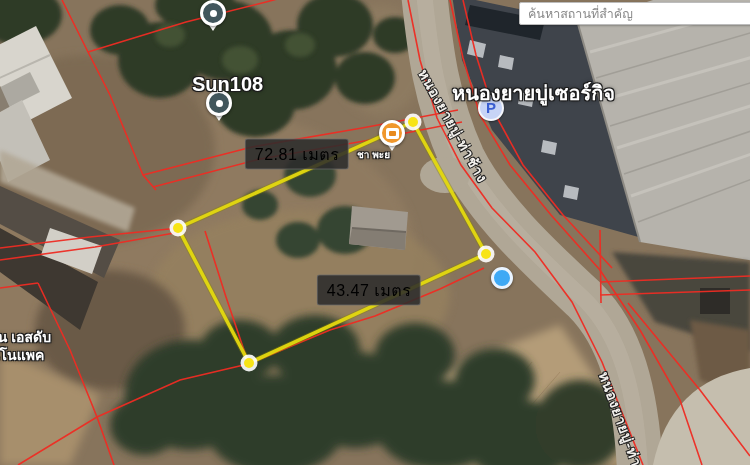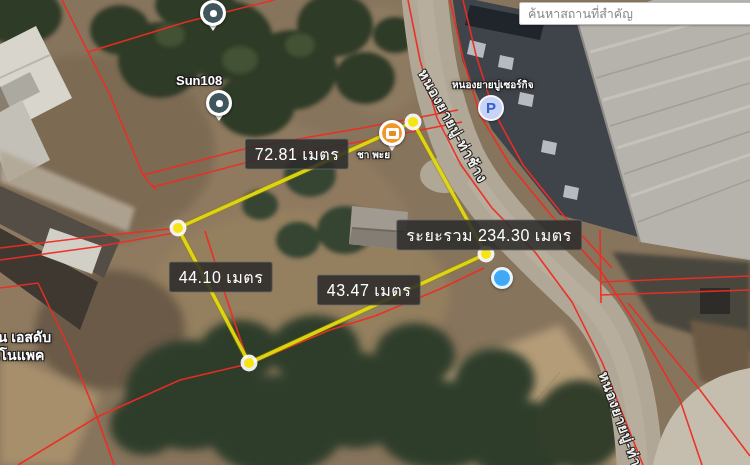--- a/index.html
+++ b/index.html
@@ -32,21 +32,21 @@
     width:16px;height:16px;border-radius:50%;background:#3fa9f5;border:3px solid #eaf4ff;
     box-shadow:0 1px 3px rgba(0,0,0,.4);}
   
   .plabel{position:absolute;z-index:4;color:#fff;font-weight:bold;white-space:nowrap;
     text-shadow:-1px -1px 0 #1c1c1c,1px -1px 0 #1c1c1c,-1px 1px 0 #1c1c1c,1px 1px 0 #1c1c1c,0 0 4px rgba(0,0,0,.7);}
   .roadlabel{position:absolute;z-index:4;color:#f4f2ee;font-weight:bold;white-space:nowrap;
     letter-spacing:1px;transform-origin:center;
     text-shadow:-1px -1px 0 #222,1px -1px 0 #222,-1px 1px 0 #222,1px 1px 0 #222;}
   .measure{position:absolute;z-index:5;transform:translate(-50%,-50%);
     background:rgba(44,44,44,.87);border:1px solid rgba(130,130,130,.55);border-radius:3px;
-    color:#ffffff;font-size:16px;padding:2px 9px;white-space:nowrap;letter-spacing:.5px;}
+    color:#000000;font-size:16px;padding:2px 9px;white-space:nowrap;letter-spacing:.5px;}
   .searchbox{position:absolute;z-index:6;left:519px;top:2px;width:228px;height:17px;
     background:#fff;border:1px solid #bcbcbc;border-radius:2px;padding:2px 8px;
     font-family:"Liberation Sans","DejaVu Sans",sans-serif;font-size:12.5px;color:#555;
     box-shadow:0 1px 2px rgba(0,0,0,.25);outline:none;}
   .searchbox::placeholder{color:#8a8a8a;}
 </style>
 </head>
 <body>
 
 <div class="stage">
@@ -225,29 +225,27 @@
     <div class="tail"></div>
     <div class="ring">
       <div class="cup">
           <i></i>
         </div>
     </div>
   </div>
   <div class="pmark" style="left:491px;top:108px">P</div>
   <div class="bluedot" style="left:502px;top:278px"></div>
 
-  <div class="plabel" style="left:176px;top:73px;font-size:13px">Sun108</div>
-  <div class="plabel" style="left:452px;top:77px;font-size:10px">หนองยายบู่เซอร์กิจ</div>
+  <div class="plabel" style="left:192px;top:73px;font-size:20px">Sun108</div>
+  <div class="plabel" style="left:452px;top:77px;font-size:20px">หนองยายบู่เซอร์กิจ</div>
   <div class="plabel" style="left:357px;top:147px;font-size:10px">ชา พะย</div>
   <div class="plabel" style="left:-10px;top:328px;font-size:14px;line-height:18px">
     <div>วน เอสดับ</div>
     <div>นโนแพค</div>
   </div>
   <div class="roadlabel" style="left:383px;top:115px;width:140px;text-align:center;font-size:14px;transform:rotate(61deg)">หนองยายบู่-ท่าช้าง</div>
   <div class="roadlabel" style="left:550px;top:421px;width:150px;text-align:center;font-size:14px;transform:rotate(70deg)">หนองยายบู่-ท่าช้าง</div>
 
   <div class="measure" style="left:297px;top:154px">72.81 เมตร</div>
-  <div class="measure" style="left:489px;top:235px">ระยะรวม 234.30 เมตร</div>
-  <div class="measure" style="left:221px;top:277px">44.10 เมตร</div>
   <div class="measure" style="left:369px;top:290px">43.47 เมตร</div>
 
   <input class="searchbox" type="text" placeholder="ค้นหาสถานที่สำคัญ" style="">
 </div>
 
 </body></html>

